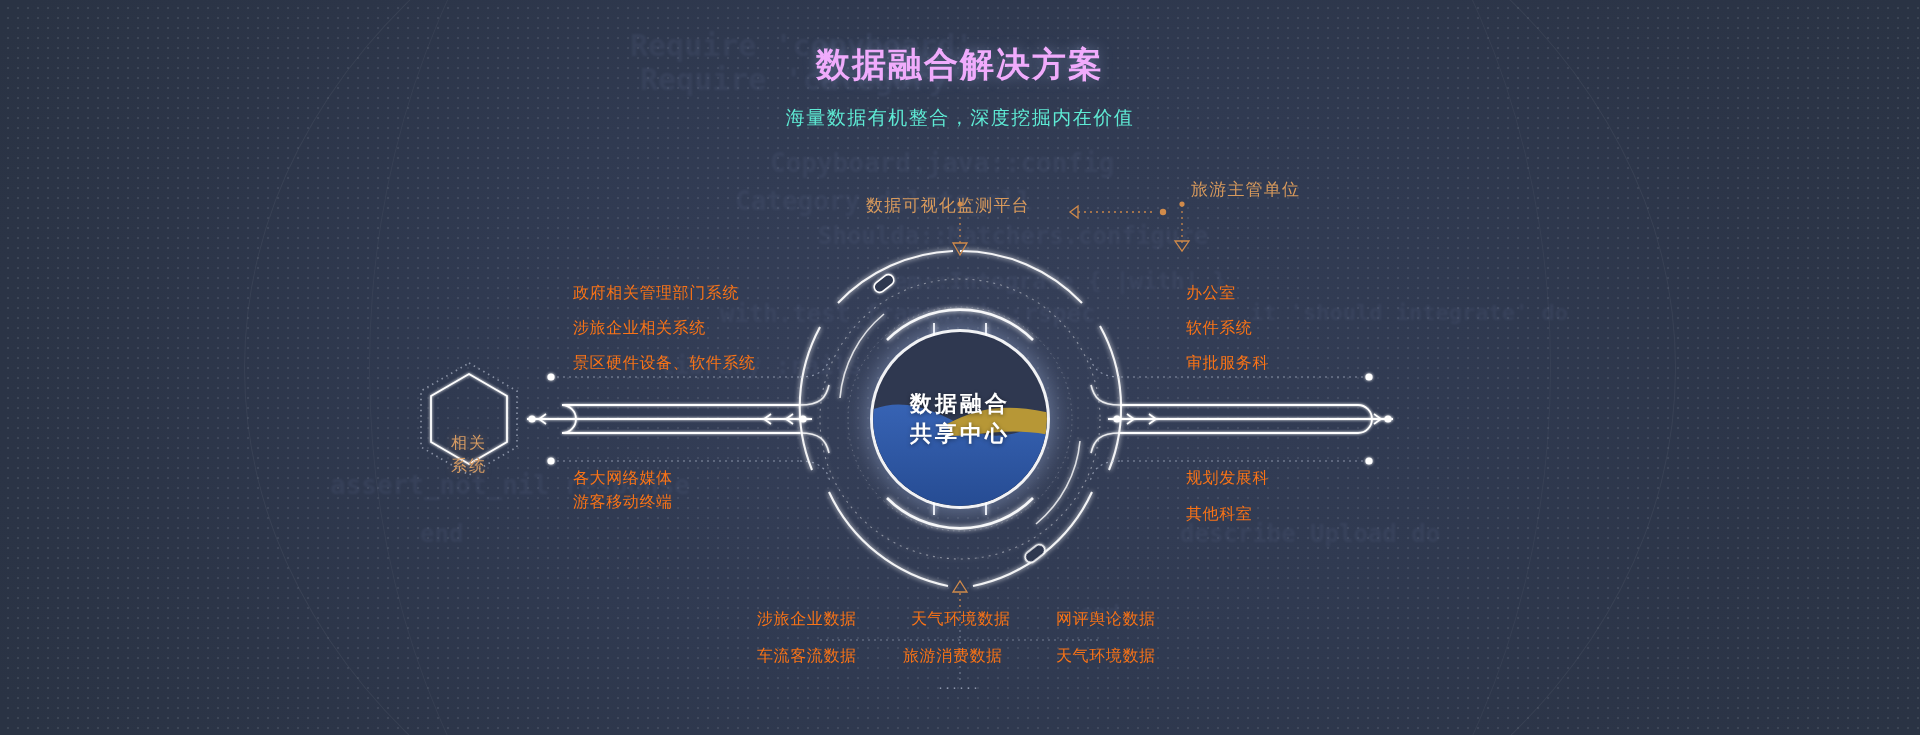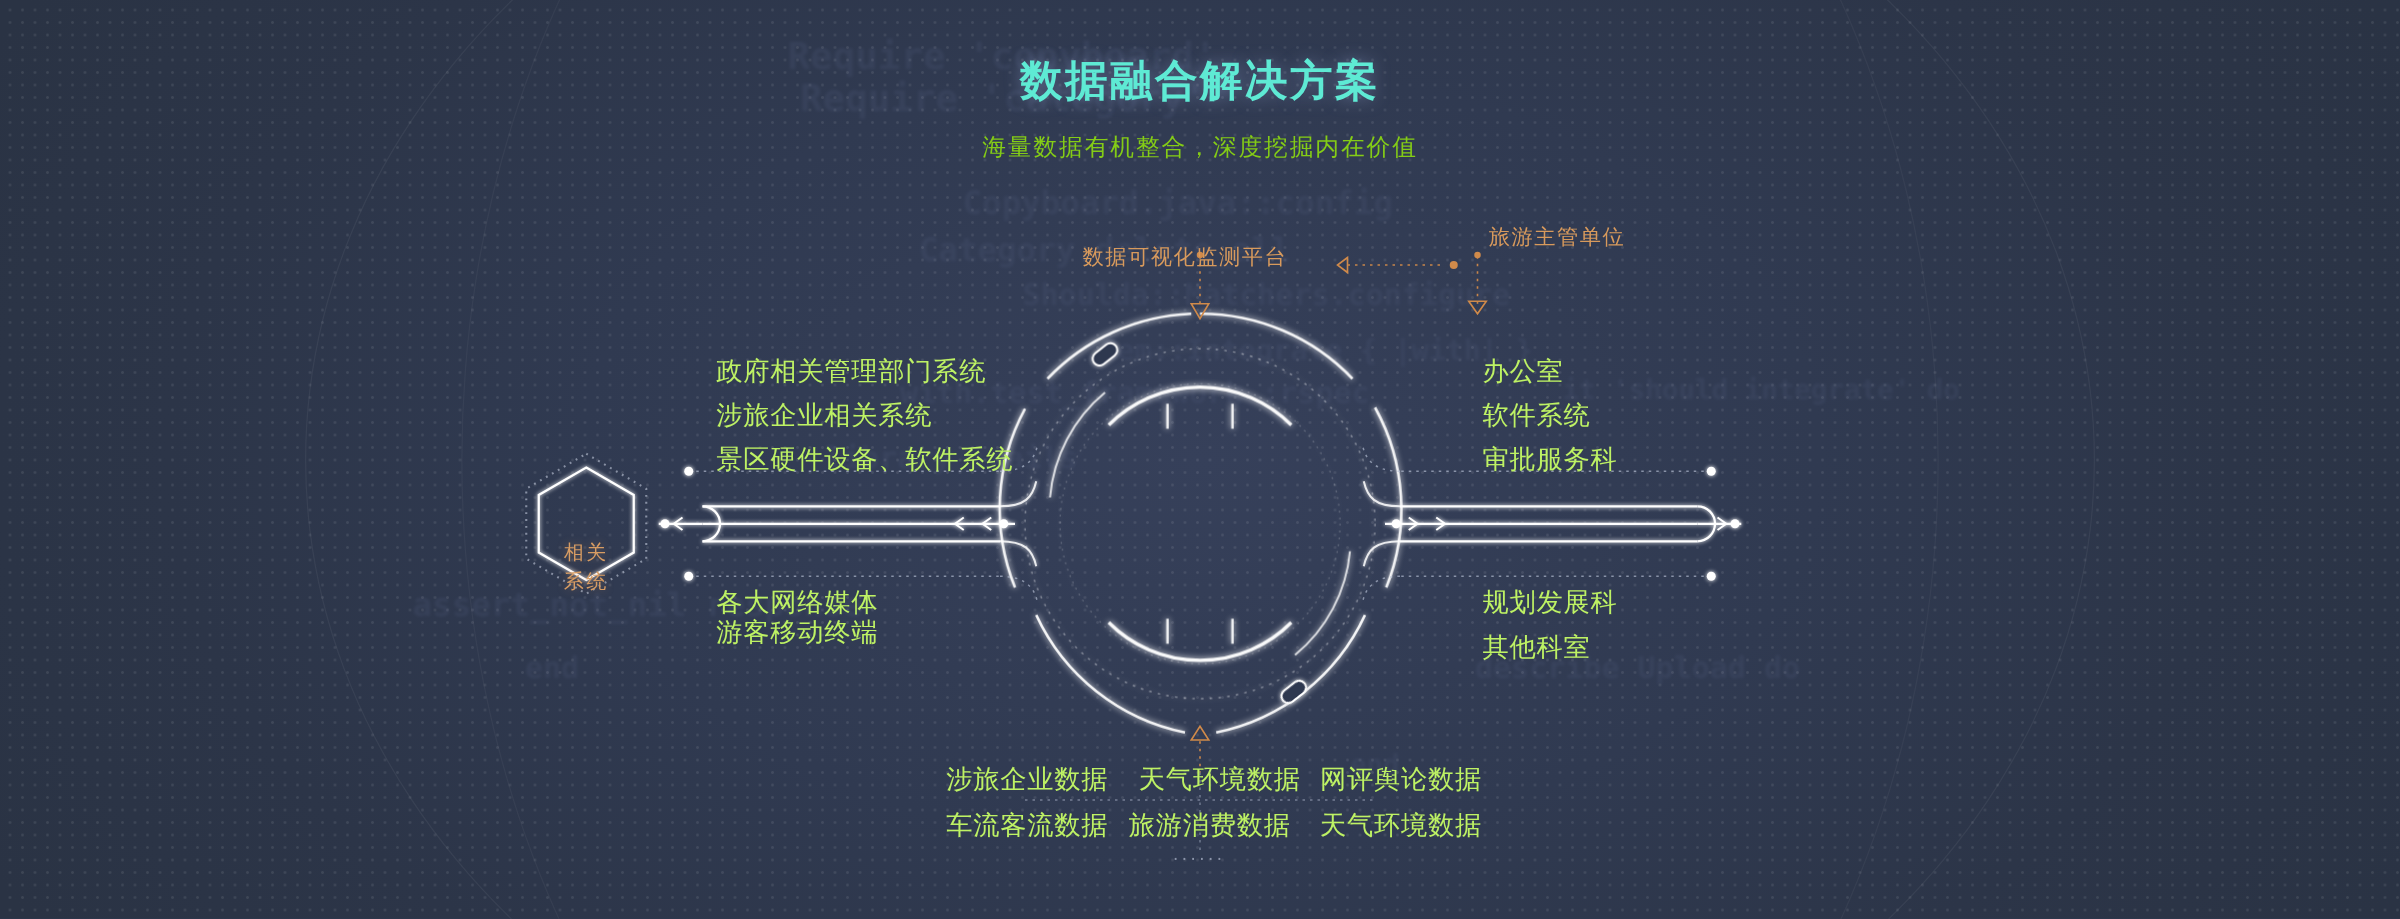--- a/index.html
+++ b/index.html
@@ -51,26 +51,26 @@
     width:1180px;height:1480px;
     transform:translate(-50%,-50%);
     border:1px solid rgba(255,255,255,.045);
     border-radius:50%;
   }
 
   
   #header{position:absolute;left:0;top:0;width:1920px;text-align:center;z-index:20;}
   #title{
     margin-top:42px;
-    font-size:34px;font-weight:700;color:#5eead4;letter-spacing:2px;
+    font-size:34px;font-weight:700;color:#f0abfc;letter-spacing:2px;
     text-shadow:0 0 14px rgba(180,200,255,.35);
   }
   #subtitle{
     margin-top:17px;
-    font-size:19px;color:#84cc16;letter-spacing:1.5px;font-weight:400;
+    font-size:19px;color:#5eead4;letter-spacing:1.5px;font-weight:400;
   }
 
   
   #stage{position:absolute;left:0;top:0;width:1920px;height:735px;z-index:10;}
   #lines{position:absolute;left:0;top:0;width:1920px;height:735px;}
 
   
   #core{
     position:absolute;
     left:960px;top:419px;
@@ -98,21 +98,21 @@
   .hex-label{
     position:absolute;inset:0;
     display:flex;flex-direction:column;align-items:center;justify-content:flex-end;
     color:#d79c63;font-size:16px;font-weight:500;letter-spacing:2px;line-height:1.45;
     text-shadow:0 0 8px rgba(215,156,99,.35);
   }
 
   
   .lbl{
     position:absolute;
-    color:#bef264;font-size:21px;letter-spacing:.6px;white-space:nowrap;z-index:16;
+    color:#f97316;font-size:16px;letter-spacing:.6px;white-space:nowrap;z-index:16;
   }
   .lbl.gold{color:#d89a5c;font-size:17px;font-weight:500;letter-spacing:1.2px;}
   .dots-txt{
     position:absolute;color:#8d96ab;font-size:15px;letter-spacing:2px;z-index:16;
   }
 </style>
 </head>
 <body>
 
 <div id="bg-base"></div>
@@ -270,20 +270,41 @@
     </g>
     <g stroke="#d08a4a" fill="none">
       <path d="M 953 592 L 967 592 L 960 581 Z" stroke-width="1.3"></path>
     </g>
     <g stroke="#b9c2d6" fill="none" stroke-dasharray="2 4" opacity=".5">
       <path d="M 960 618 L 960 680" stroke-width="1.1"></path>
       <path d="M 820 640 L 1100 640" stroke-width="1.1"></path>
     </g>
   </svg>
 
+  <div id="core">
+    <svg id="core-fill" viewBox="0 0 174 174" xmlns="http://www.w3.org/2000/svg">
+      <defs>
+        <clipPath id="cc">
+            <circle cx="87" cy="87" r="87"></circle>
+          </clipPath>
+        <linearGradient id="bluegrad" x1="0" y1="0" x2="0" y2="1">
+          <stop offset="0%" stop-color="#3763b4"></stop>
+          <stop offset="100%" stop-color="#24498f"></stop>
+        </linearGradient>
+      </defs>
+      <g clip-path="url(#cc)">
+        <path d="M -6 80 C 30 62 64 80 94 96 C 124 112 150 100 182 86 L 182 186 L -6 186 Z" fill="url(#bluegrad)"></path>
+        <path d="M 74 92 C 104 76 132 70 182 82 L 182 104 C 136 94 106 104 78 104 Z" fill="#b79736"></path>
+      </g>
+    </svg>
+    <div id="core-text">
+      <span>数据融合</span>
+      <span>共享中心</span>
+    </div>
+  </div>
 
   <div class="hex-wrap left">
     <svg viewBox="0 0 104 116" xmlns="http://www.w3.org/2000/svg" style="position:absolute;inset:0;width:104px;height:116px;">
       <polygon points="52,2 100,30 100,86 52,114 4,86 4,30" fill="none" stroke="#cfd7e8" stroke-width="1.7" stroke-dasharray="1.5 4" opacity=".55"></polygon>
       <polygon points="52,13 90,35 90,81 52,103 14,81 14,35" fill="none" stroke="#ffffff" stroke-width="1.8" filter="url(#glowsm)"></polygon>
     </svg>
     <div class="hex-label">
       <span>相关</span>
       <span>系统</span>
     </div>

